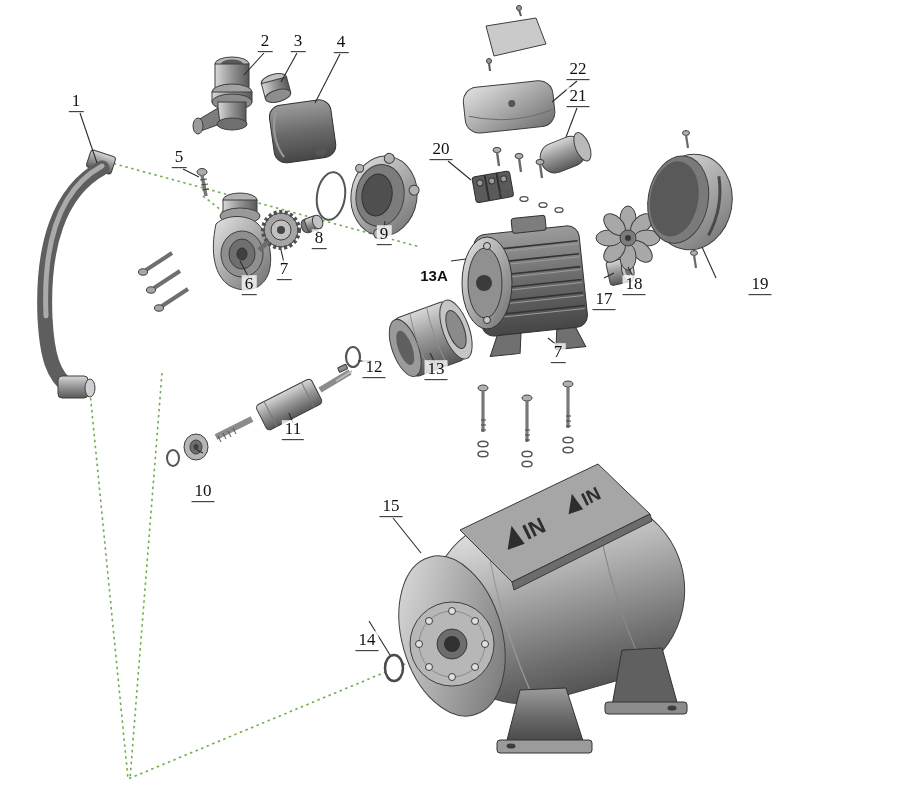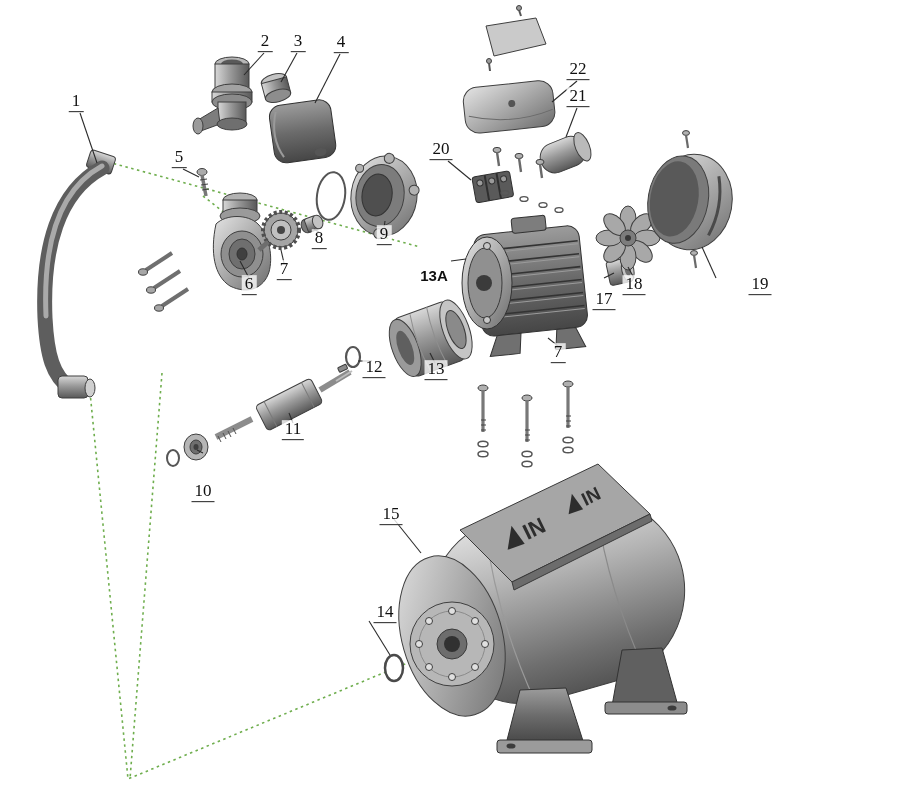--- a/index.html
+++ b/index.html
@@ -376,22 +376,22 @@
       <span class="part-label" style="left: 179px; top: 168px;">5</span>
       <span class="part-label" style="left: 249px; top: 295px;">6</span>
       <span class="part-label" style="left: 284px; top: 280px;">7</span>
       <span class="part-label" style="left: 319px; top: 249px;">8</span>
       <span class="part-label" style="left: 384px; top: 245px;">9</span>
       <span class="part-label" style="left: 203px; top: 470px; margin-top: 32px;">10</span>
       <span class="part-label" style="left: 293px; top: 440px;">11</span>
       <span class="part-label" style="left: 374px; top: 378px;">12</span>
       <span class="part-label" style="left: 436px; top: 380px; text-align: right;">13</span>
       <span class="part-label bold" style="left: 434px; top: 285px;">13A</span>
-      <span class="part-label" style="left: 367px; top: 623px; margin-left: 18px;">14</span>
-      <span class="part-label" style="left: 391px; top: 517px; margin-top: 8px;">15</span>
+      <span class="part-label" style="left: 367px; top: 651px;">14</span>
+      <span class="part-label" style="left: 391px; top: 517px;">15</span>
       <span class="part-label" style="left: 558px; top: 363px;">7</span>
       <span class="part-label" style="left: 604px; top: 295px; margin-top: 15px;">17</span>
       <span class="part-label" style="left: 634px; top: 295px;">18</span>
       <span class="part-label" style="left: 716px; top: 295px; margin-left: 44px;">19</span>
       <span class="part-label" style="left: 441px; top: 160px;">20</span>
       <span class="part-label" style="left: 578px; top: 107px;">21</span>
       <span class="part-label" style="left: 578px; top: 80px;">22</span>
     </div>
 
 </div>

